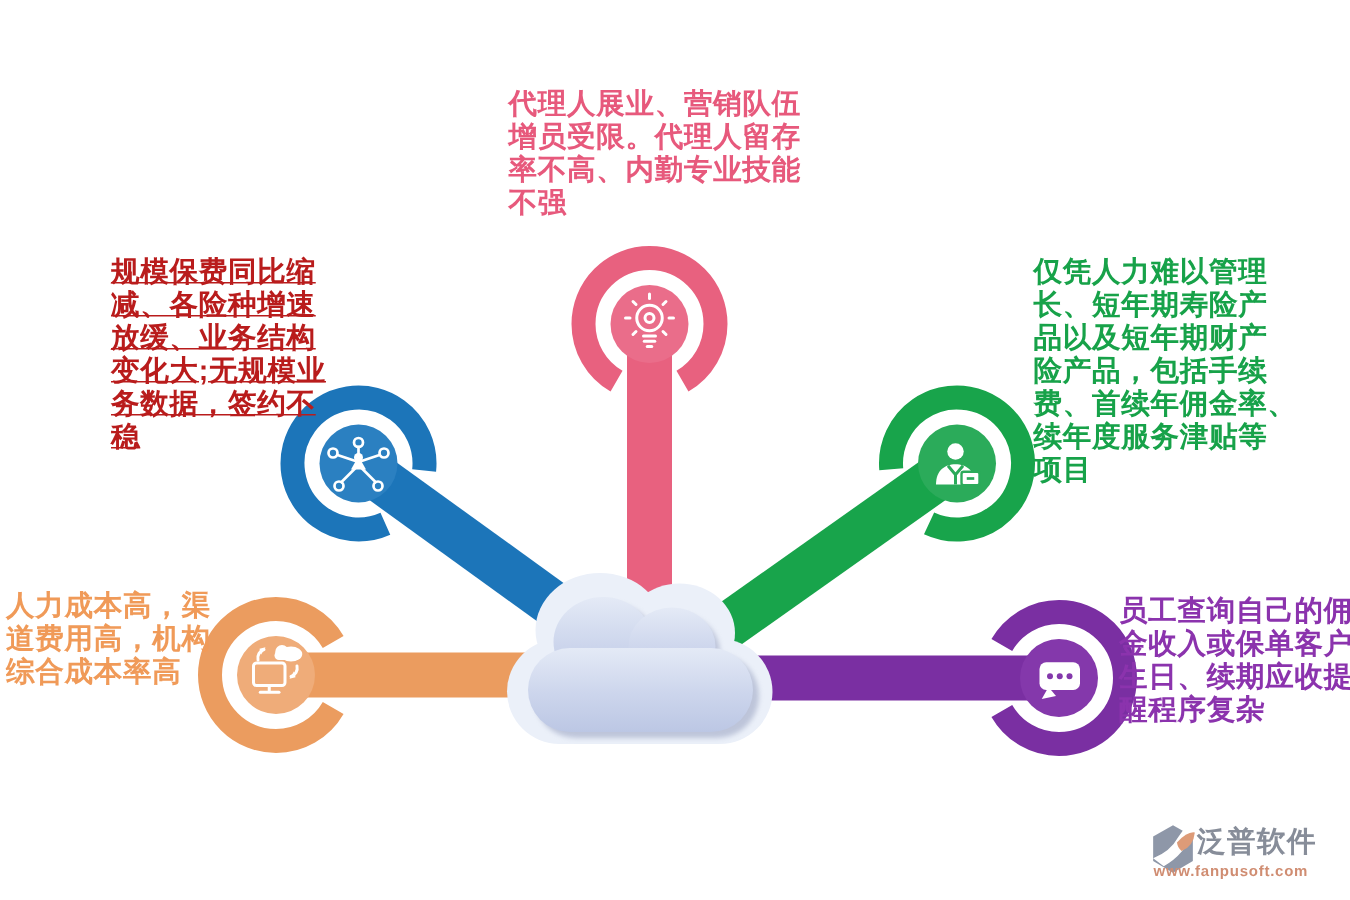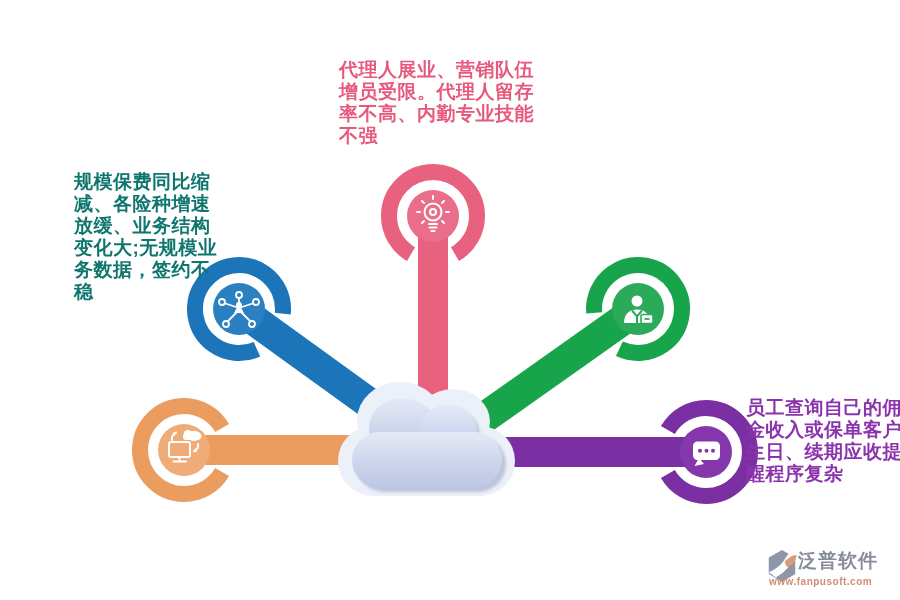--- a/index.html
+++ b/index.html
@@ -12,21 +12,21 @@
   svg{display:block;}
   .node-label{
     position:absolute;
     font-weight:bold;
     font-size:19px;
     line-height:22px;
     letter-spacing:0.5px;
     white-space:pre-line;
   }
   .label-pink  {left:339px;top:59px; width:210px;color:#e7597c;}
-  .label-blue  {left:74px; top:171px;width:152px;color:#0f766e;}
+  .label-blue  {left:74px; top:171px;width:152px;color:#b91c1c;text-decoration:underline;}
   .label-green {left:689px;top:171px;width:182px;color:#17a249;}
   .label-orange{left:4px;  top:394px;width:162px;color:#f09a58;}
   .label-purple{left:746px;top:397px;width:162px;color:#8b33ad;}
   .brand{
     position:absolute;left:767px;top:547px;width:132px;height:48px;
   }
   .brand-mark{position:absolute;left:0;top:2px;}
   .brand-title{
     position:absolute;left:31px;top:1px;
     font-size:19px;font-weight:bold;color:#878d99;letter-spacing:1px;
@@ -166,20 +166,30 @@
   <div class="node-label label-pink">代理人展业、营销队伍
 增员受限。代理人留存
 率不高、内勤专业技能
 不强</div>
   <div class="node-label label-blue">规模保费同比缩
 减、各险种增速
 放缓、业务结构
 变化大;无规模业
 务数据，签约不
 稳</div>
+  <div class="node-label label-green">仅凭人力难以管理
+长、短年期寿险产
+品以及短年期财产
+险产品，包括手续
+费、首续年佣金率、
+续年度服务津贴等
+项目</div>
+  <div class="node-label label-orange">人力成本高，渠
+道费用高，机构
+综合成本率高</div>
   <div class="node-label label-purple">员工查询自己的佣
 金收入或保单客户
 生日、续期应收提
 醒程序复杂</div>
 
   <div class="brand">
     <svg class="brand-mark" width="30" height="34" viewBox="0 0 34 38">
       <polygon points="17,1 32,9.5 32,28 17,37 2,28 2,9.5" fill="#8e97a8"></polygon>
       <path d="M2,26 Q15,21 21,10 L27,1.5 L33,5 Q26,23 10,32 Z" fill="#ffffff"></path>
       <path d="M20,14 Q28,5.5 33.5,6.5 Q32.5,17 23.5,20.5 Q20.5,18 20,14 Z" fill="#dd9b78"></path>

